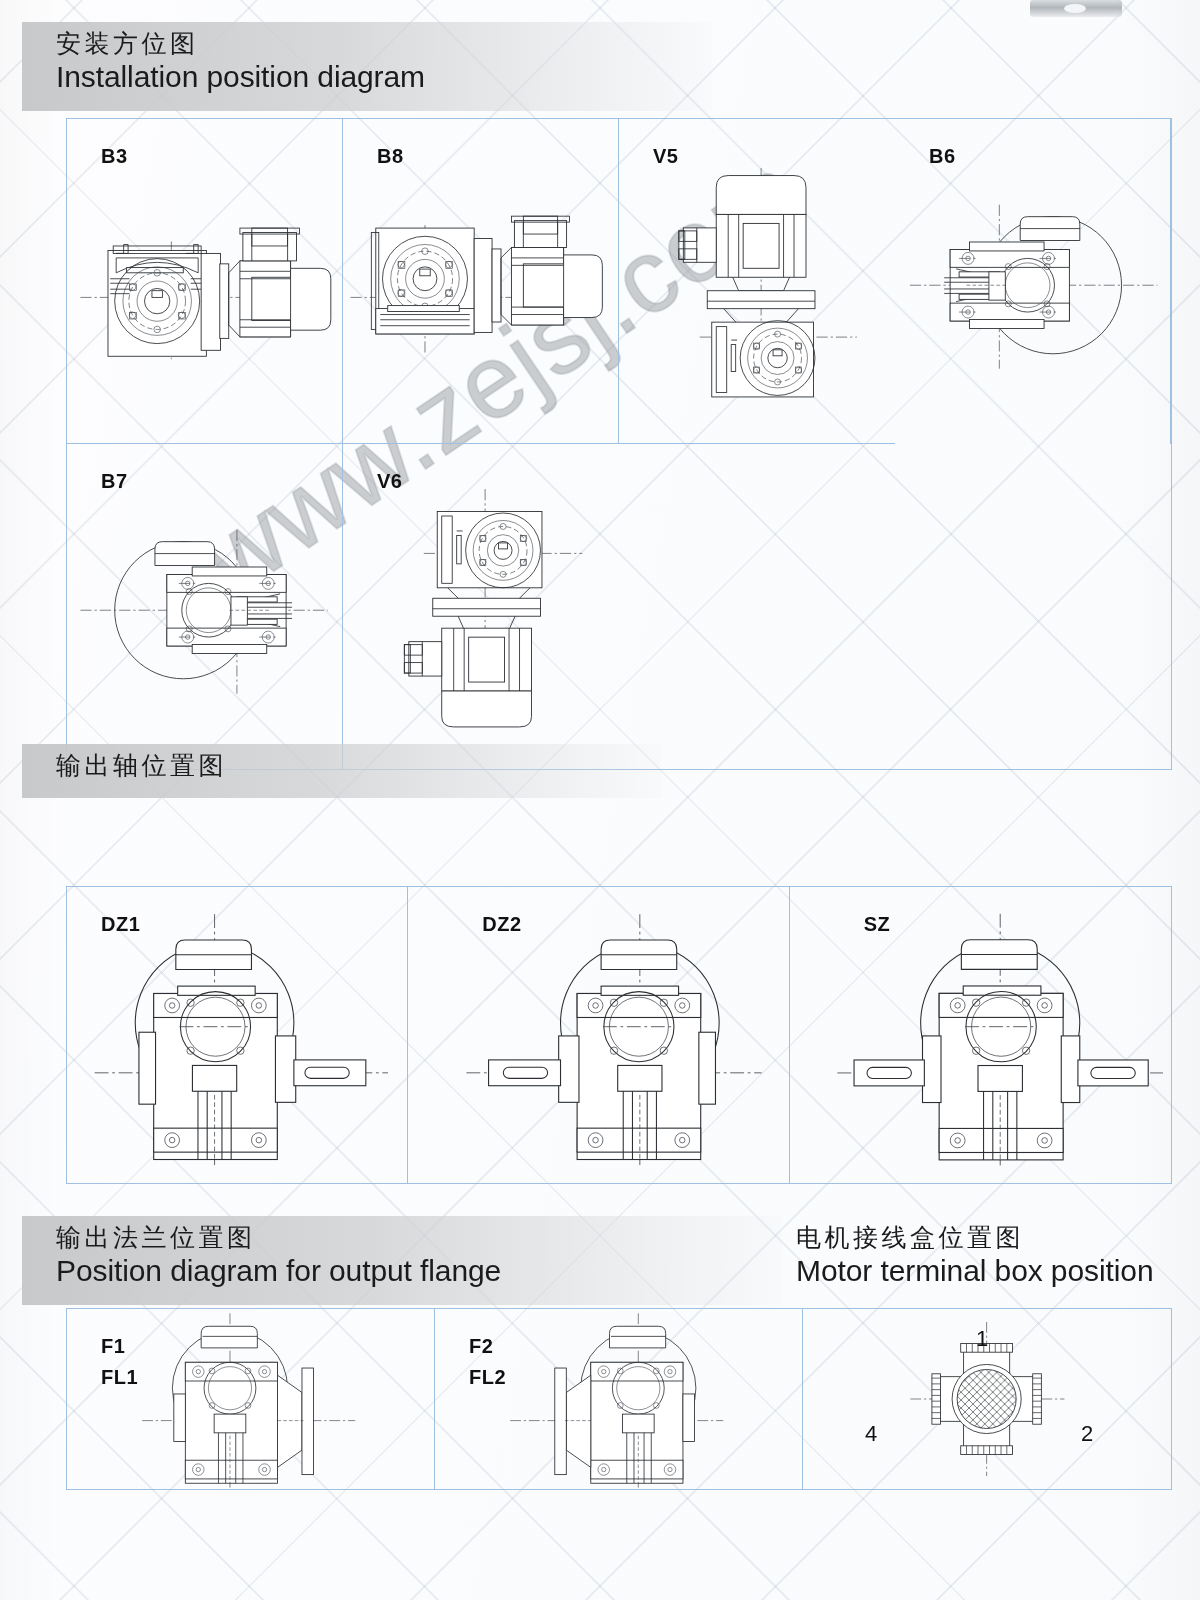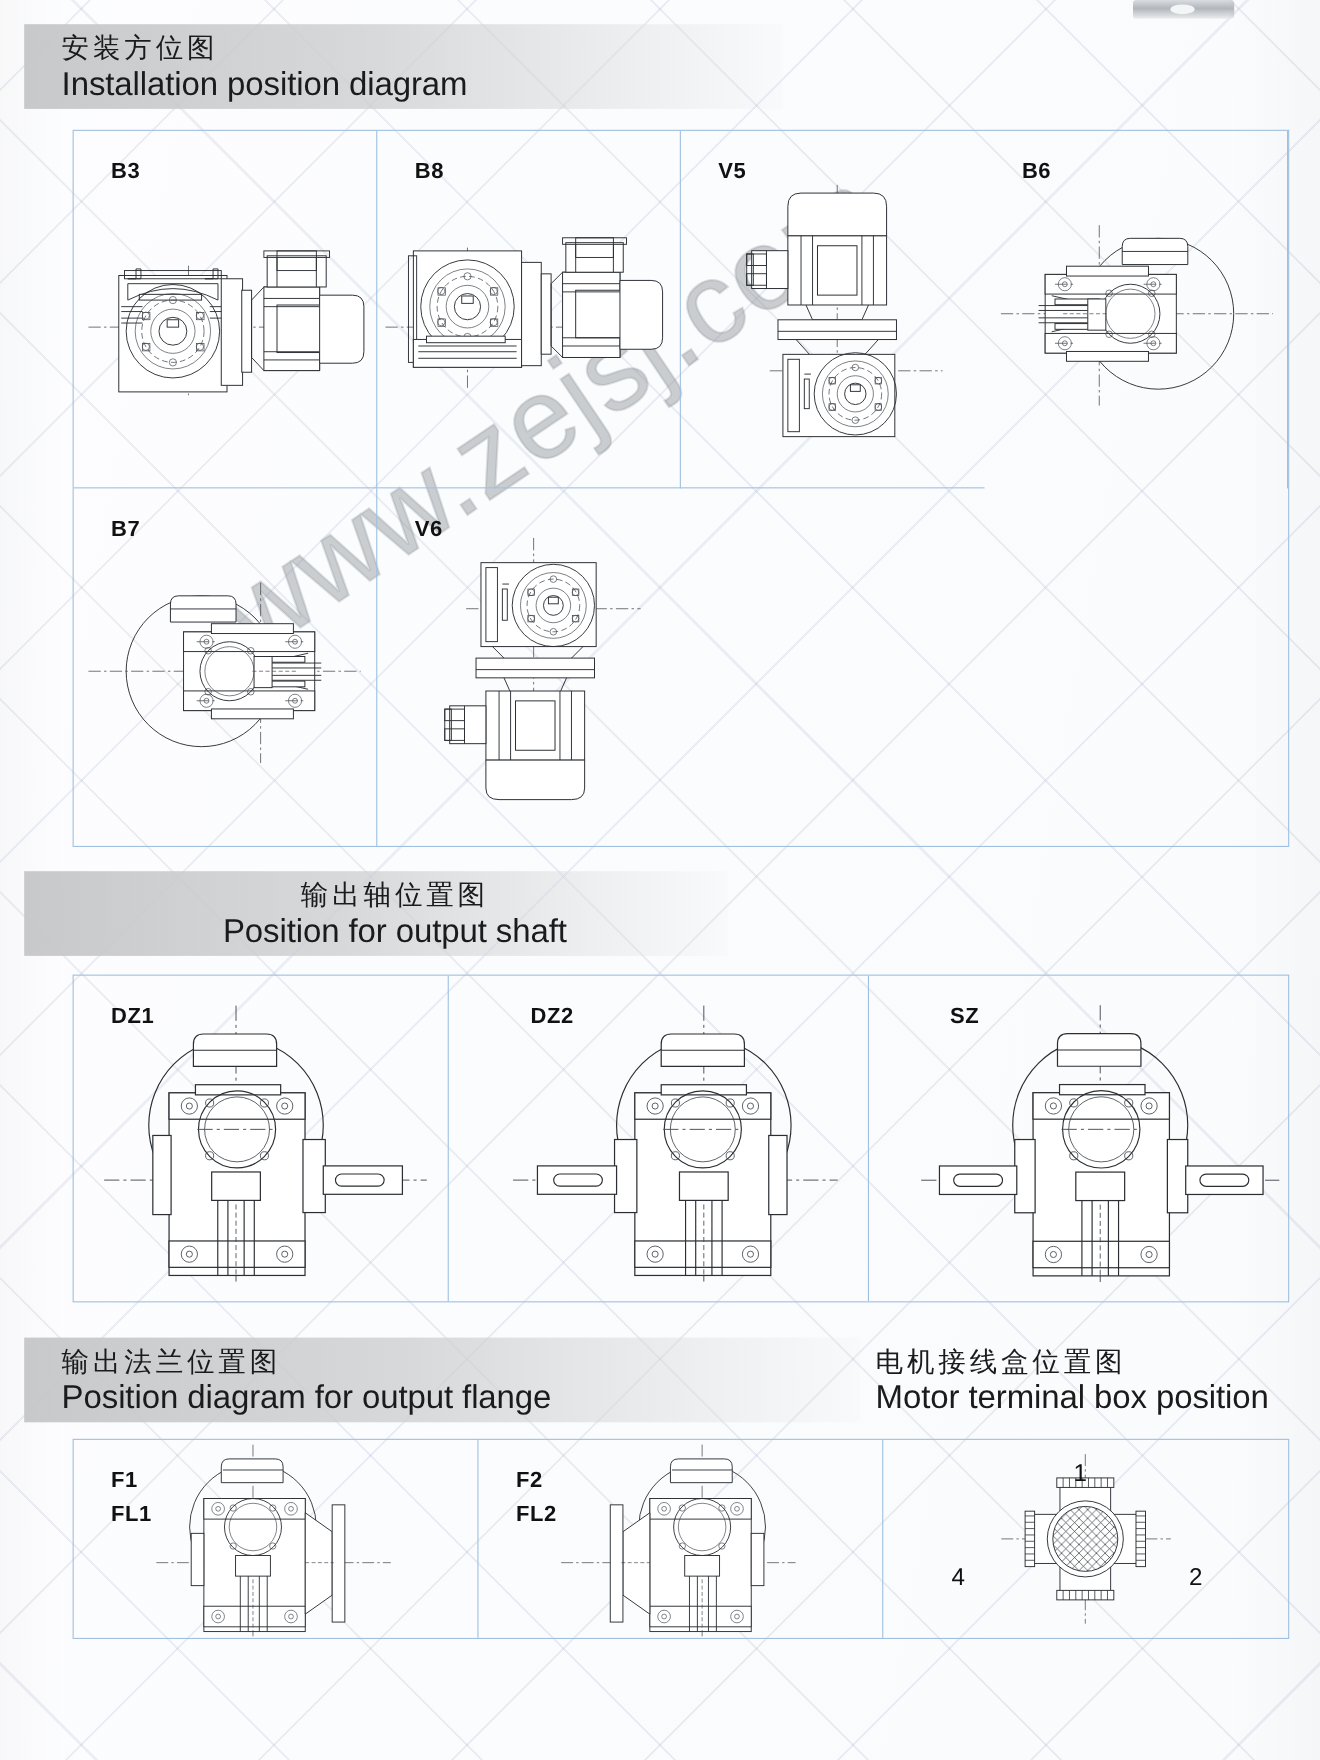--- a/index.html
+++ b/index.html
@@ -82,21 +82,21 @@
   #page { position: absolute; inset: 0; z-index: 4; }
 
   
   .section-head {
     position: absolute;
     background: linear-gradient(90deg,
         rgba(196,198,200,0.95) 0%,
         rgba(205,207,209,0.80) 45%,
         rgba(216,218,220,0.40) 80%,
         rgba(224,226,228,0.08) 100%);
-    padding: 7px 0 5px 34px;
+    padding: 7px 0 17px 34px;
     line-height: 1.18;
   }
   .section-head .cn {
     font-size: 25px;
     font-weight: 500;
     color: #1b1b1b;
     letter-spacing: 3.5px;
     font-family: "DejaVu Sans", "Liberation Sans", sans-serif;
   }
   .section-head .en {
@@ -503,23 +503,22 @@
           <rect class="ln" x="82" y="214" width="24" height="14"></rect>
           <rect class="ln" x="82" y="238" width="24" height="14"></rect>
           <line class="ln" x1="106" y1="210" x2="106" y2="256"></line>
 
           <path class="lnf" d="M132 276 h120 v34 q0 14 -16 14 h-88 q-16 0 -16 -14 z"></path>
         </svg>
       </div>
     </div>
   </div>
 
-  <div class="section-head" style="left:22px; top:792px; width:640px;text-align:center;">
+  <div class="section-head" style="left:22px; top:744px; width:640px;">
     <div class="cn">输出轴位置图</div>
-    <div class="en">Position for output shaft</div>
   </div>
 
   <div class="grid" style="left:66px; top:886px; width:1106px; height:298px;
               grid-template-columns:1fr 1fr 1fr; grid-template-rows:1fr;gap:40px;">
 
     <div class="cell last-row">
       <div class="cell-label">DZ1</div>
       <div class="fig">
         <svg viewBox="0 0 369 298" preserveAspectRatio="xMidYMid meet">
           <line class="cl" x1="30" y1="190" x2="348" y2="190"></line>

